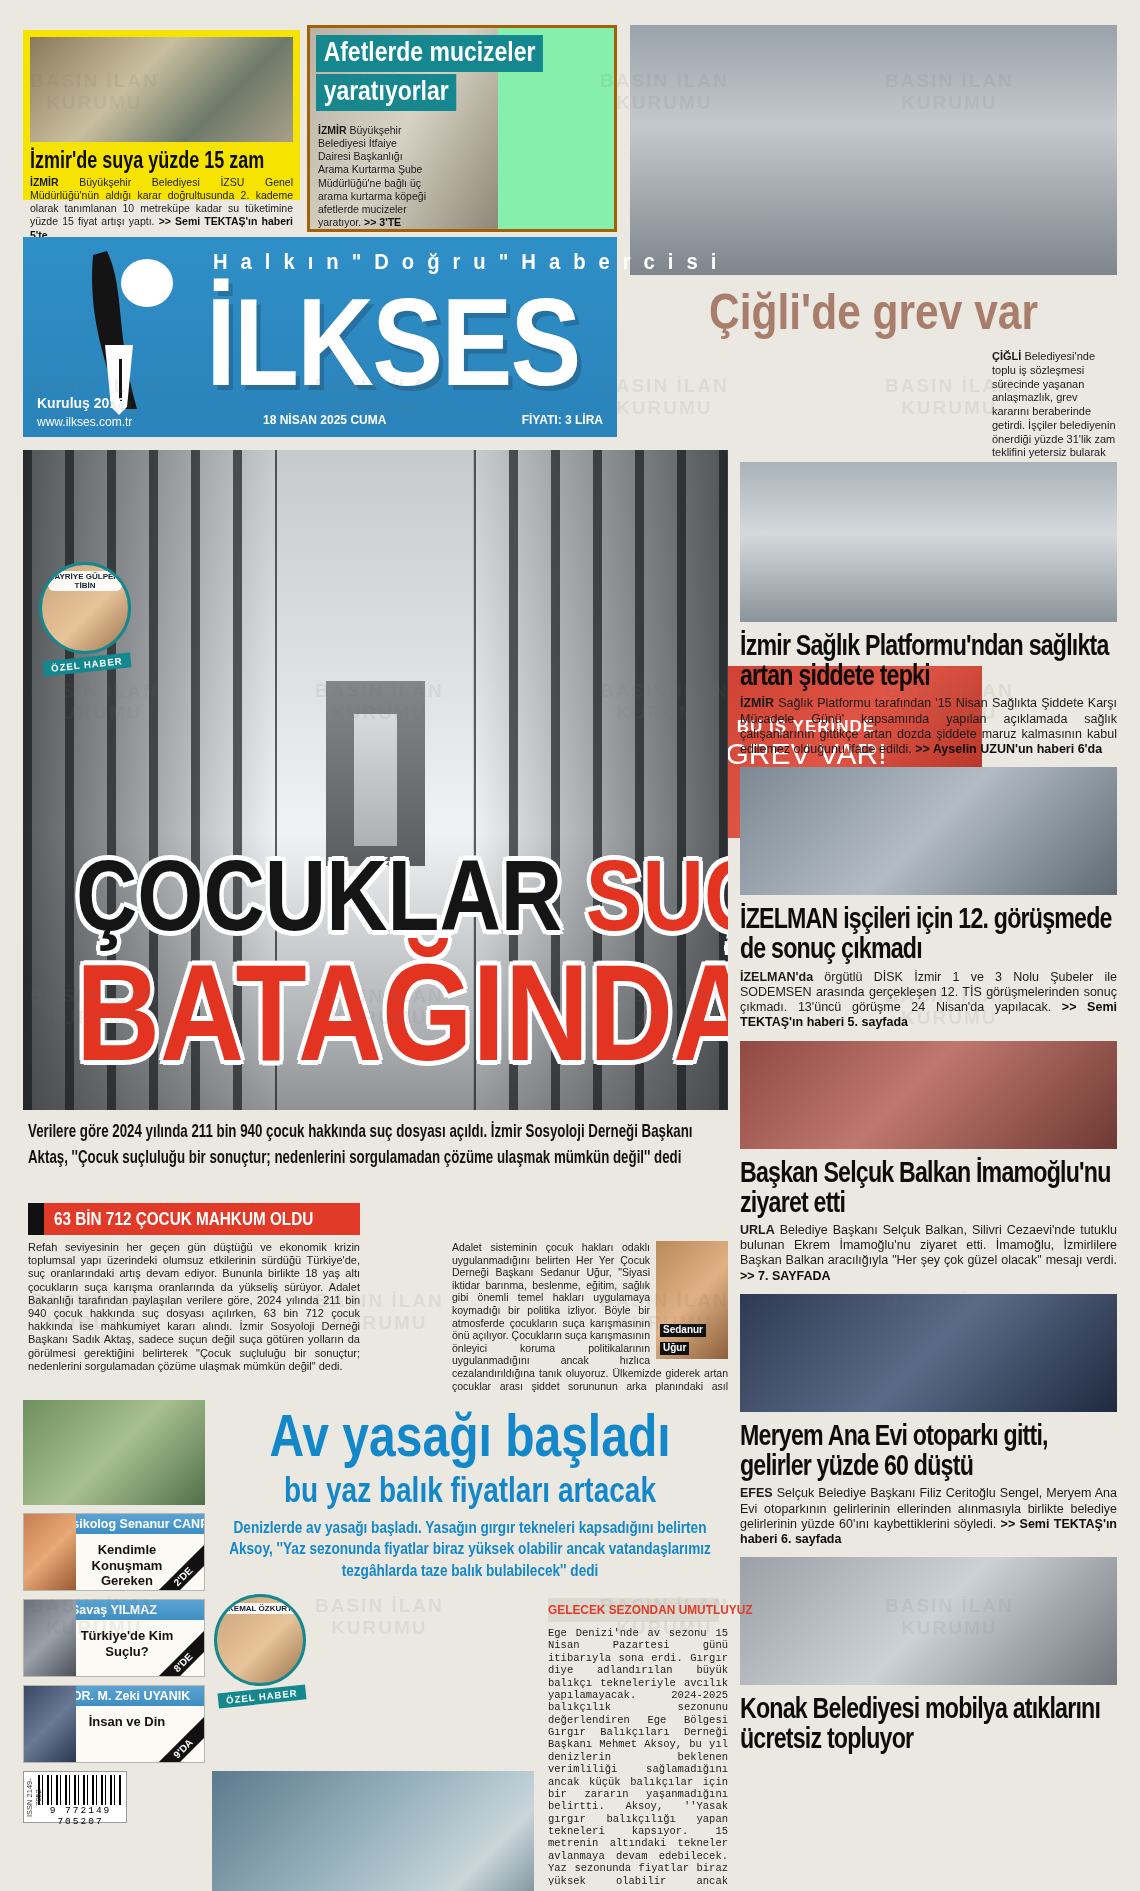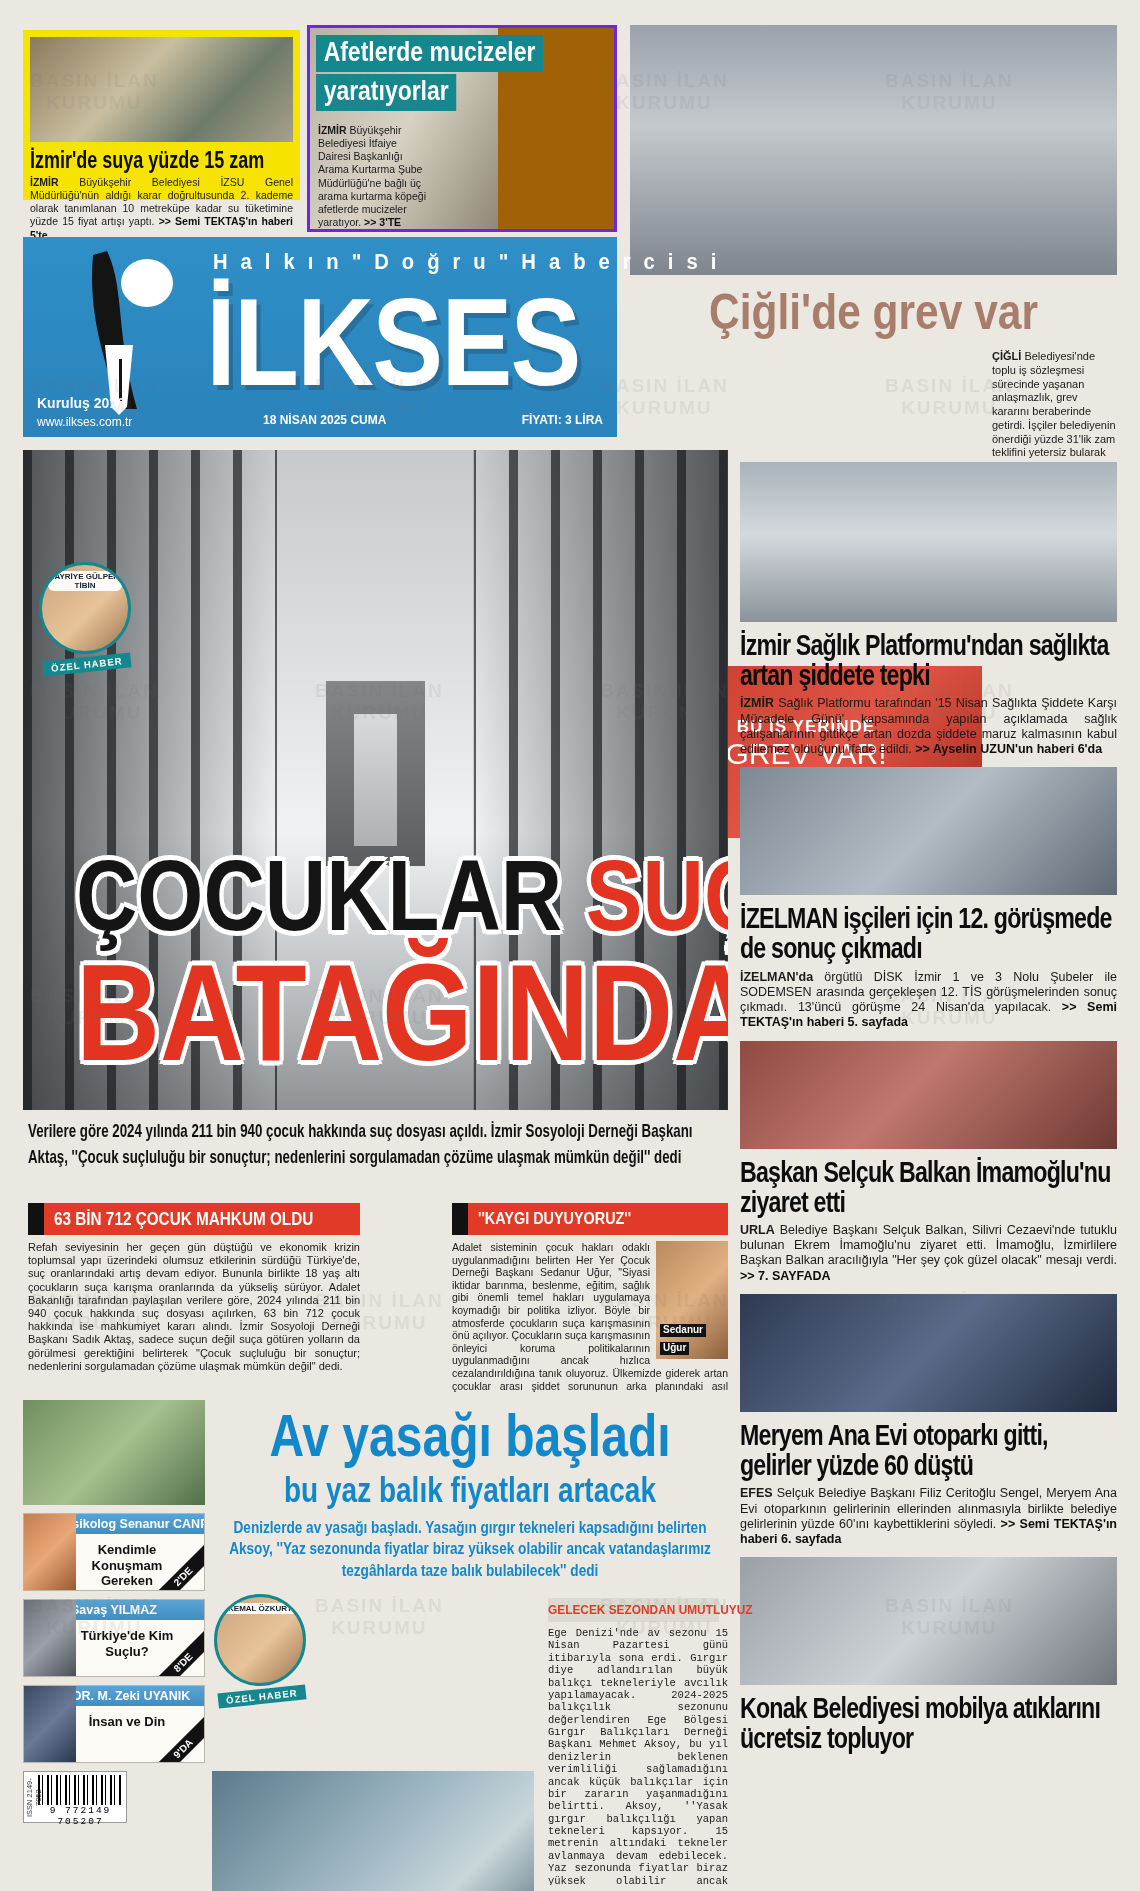--- a/index.html
+++ b/index.html
@@ -14,21 +14,21 @@
   .sq80l{transform:scaleX(.8);transform-origin:left top;}
   .just{text-align:justify;}
   .tag{font-weight:bold;}
   .cta{font-weight:bold;color:#0d0d0d;}
   
   .wm{position:absolute;z-index:40;color:#6e6e6e;opacity:.10;font-weight:bold;font-size:19px;letter-spacing:2px;line-height:1.15;pointer-events:none;text-align:center;}
   
   .yellow-box{background:#f6e400;padding:7px;box-sizing:border-box;}
   .yellow-title{font-size:24px;font-weight:bold;color:#0d0d0d;margin-top:4px;white-space:nowrap;}
   .small-body{font-size:10.5px;line-height:1.25;color:#1a1a1a;}
-  .teal-box{background:#a16207;border:3px solid #6d28d9;box-sizing:border-box;}
+  .teal-box{background:#86efac;border:3px solid #a16207;box-sizing:border-box;}
   .chip{display:inline-block;background:#15888f;color:#fff;font-weight:bold;font-size:27px;padding:2px 9px 4px;white-space:nowrap;}
   .cigli-title{color:#a87d6c;font-weight:bold;font-size:50px;white-space:nowrap;text-align:center;}
   .banner-photo{display:flex;flex-direction:column;align-items:center;justify-content:center;color:#fff;text-align:center;}
   .banner-l1{font-weight:bold;font-size:17px;letter-spacing:1px;}
   .banner-l2{font-weight:normal;font-size:30px;}
   .banner-l3{font-weight:bold;font-size:11px;letter-spacing:2px;margin-top:4px;}
   
   .masthead{background:linear-gradient(180deg,#2f8fc7,#2a83ba);}
   .tagline{color:#fff;font-weight:bold;font-size:22px;letter-spacing:4px;white-space:nowrap;}
   .logotext{color:#fff;font-weight:bold;font-size:125px;letter-spacing:-2px;line-height:1;text-shadow:5px 5px 0 rgba(20,40,60,.25);white-space:nowrap;}
@@ -277,24 +277,20 @@
   </div>
 
   <div class="abs red-bar" style="left:28px;top:1203px;width:332px;height:32px;font-size:18px;">
     <div class="blk"></div>
     <span class="nowrap" style="transform:scaleX(.85);transform-origin:left center;">63 BİN 712 ÇOCUK MAHKUM OLDU</span>
   </div>
   <div class="abs art-body just" style="left:28px;top:1241px;width:332px;height:152px;overflow:hidden;">Refah seviyesinin her geçen gün düştüğü ve ekonomik krizin toplumsal yapı üzerindeki olumsuz etkilerinin sürdüğü Türkiye'de, suç oranlarındaki artış devam ediyor. Bununla birlikte 18 yaş altı çocukların suça karışma oranlarında da yükseliş sürüyor. Adalet Bakanlığı tarafından paylaşılan verilere göre, 2024 yılında 211 bin 940 çocuk hakkında suç dosyası açılırken, 63 bin 712 çocuk hakkında ise mahkumiyet kararı alındı. İzmir Sosyoloji Derneği Başkanı Sadık Aktaş, sadece suçun değil suça götüren yolların da görülmesi gerektiğini belirterek "Çocuk suçluluğu bir sonuçtur; nedenlerini sorgulamadan çözüme ulaşmak mümkün değil" dedi.</div>
   <div class="abs photo ph-sadik" style="left:364px;top:1203px;width:78px;height:157px;">
     
   </div>
-  <div class="abs red-bar" style="left:452px;top:1203px;width:276px;height:32px;font-size:16px;">
-    <div class="blk"></div>
-    <span class="nowrap" style="transform:scaleX(.9);transform-origin:left center;">''KAYGI DUYUYORUZ''</span>
-  </div>
   <div class="abs" style="left:452px;top:1241px;width:276px;height:152px;overflow:hidden;">
     <div class="photo ph-sedanur" style="float:right;width:72px;height:118px;margin:0 0 4px 6px;position:relative;">
       <div class="cap-box">
         <span style="font-size:10px;">Sedanur</span><br>
         <span style="font-size:10px;">Uğur</span>
       </div>
     </div>
     <div class="art-body just" style="font-size:10.5px;">
       <span>Adalet sisteminin çocuk hakları odaklı uygulanmadığını belirten Her Yer Çocuk Derneği Başkanı Sedanur Uğur, "Siyasi iktidar barınma, beslenme, eğitim, sağlık gibi önemli temel hakları uygulamaya koymadığı bir politika izliyor. Böyle bir atmosferde çocukların suça karışmasının önü açılıyor. Çocukların suça karışmasının önleyici koruma politikalarının uygulanmadığını ancak hızlıca cezalandırıldığına tanık oluyoruz. Ülkemizde giderek artan çocuklar arası şiddet sorununun arka planındaki asıl kaynakların görmezden gelinerek ve 'cezaya' indirgenerek tartışılması karşısında kaygı duyuyoruz" açıklamasında bulundu.</span>
       

